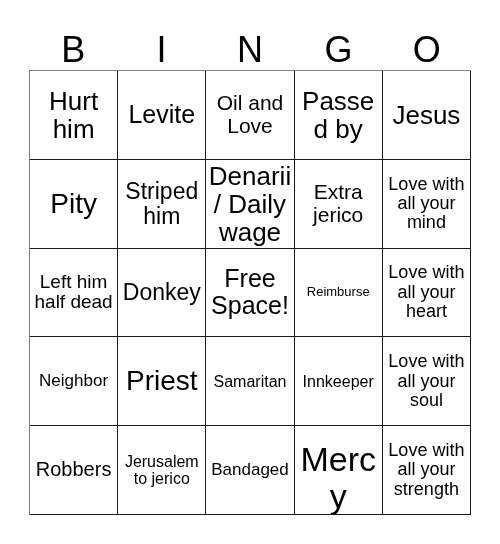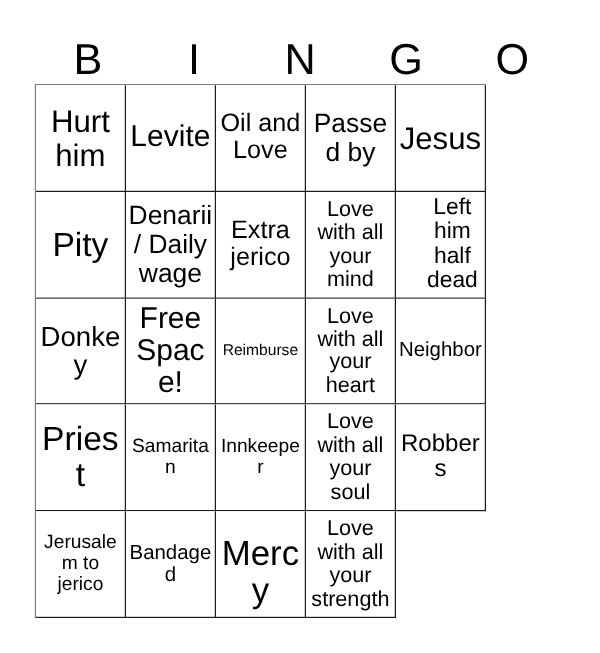--- a/index.html
+++ b/index.html
@@ -42,21 +42,21 @@
     letter-spacing: 0;
     color: #000000;
     user-select: none;
   }
 
   
   #bingo-grid {
     position: absolute;
     left: 29px;
     top: 70px;
-    width: 376px;
+    width: 442px;
     height: 445px;
     box-sizing: border-box;
     border-top: 1px solid #808080;
     border-left: 1px solid #808080;
     display: grid;
     grid-template-columns: repeat(5, 1fr);
     grid-template-rows: repeat(5, 1fr);
     background: #ffffff;
   }
 
@@ -76,28 +76,28 @@
     display: block;
     width: 100%;
     line-height: 1.08;
     word-wrap: break-word;
     overflow-wrap: break-word;
     hyphens: none;
   }
 
   
   .fs-30 .cell-text { font-size: 28px; }
-  .fs-27 .cell-text { font-size: 29px; margin-top: 16px; }
+  .fs-27 .cell-text { font-size: 34px; margin-top: 16px; }
   .fs-26 .cell-text { font-size: 26px; }
   .fs-25 .cell-text { font-size: 25px; }
   .fs-23 .cell-text { font-size: 23px; }
-  .fs-22 .cell-text { font-size: 22px; text-align: center; }
+  .fs-22 .cell-text { font-size: 26px; text-align: center; }
   .fs-21 .cell-text { font-size: 21px; }
   .fs-20 .cell-text { font-size: 20px; }
-  .fs-19 .cell-text { font-size: 19px; margin-left: 20px; }
+  .fs-19 .cell-text { font-size: 19px; }
   .fs-18 .cell-text { font-size: 18px; }
   .fs-17 .cell-text { font-size: 17px; }
   .fs-16 .cell-text { font-size: 16px; }
   .fs-13 .cell-text { font-size: 13px; }
 </style>
 </head>
 <body>
 
 <div id="card">
 
@@ -120,20 +120,23 @@
         <span class="cell-text">Oil and Love</span>
       </div>
       <div class="bingo-cell fs-22">
         <span class="cell-text">Passed by</span>
       </div>
       <div class="bingo-cell fs-26">
         <span class="cell-text">Jesus</span>
       </div>
       <div class="bingo-cell fs-30">
         <span class="cell-text">Pity</span>
+      </div>
+      <div class="bingo-cell fs-23">
+        <span class="cell-text">Striped him</span>
       </div>
       <div class="bingo-cell fs-22">
         <span class="cell-text">Denarii/ Daily wage</span>
       </div>
       <div class="bingo-cell fs-21">
         <span class="cell-text">Extra jerico</span>
       </div>
       <div class="bingo-cell fs-18">
         <span class="cell-text">Love with all your mind</span>
       </div>

